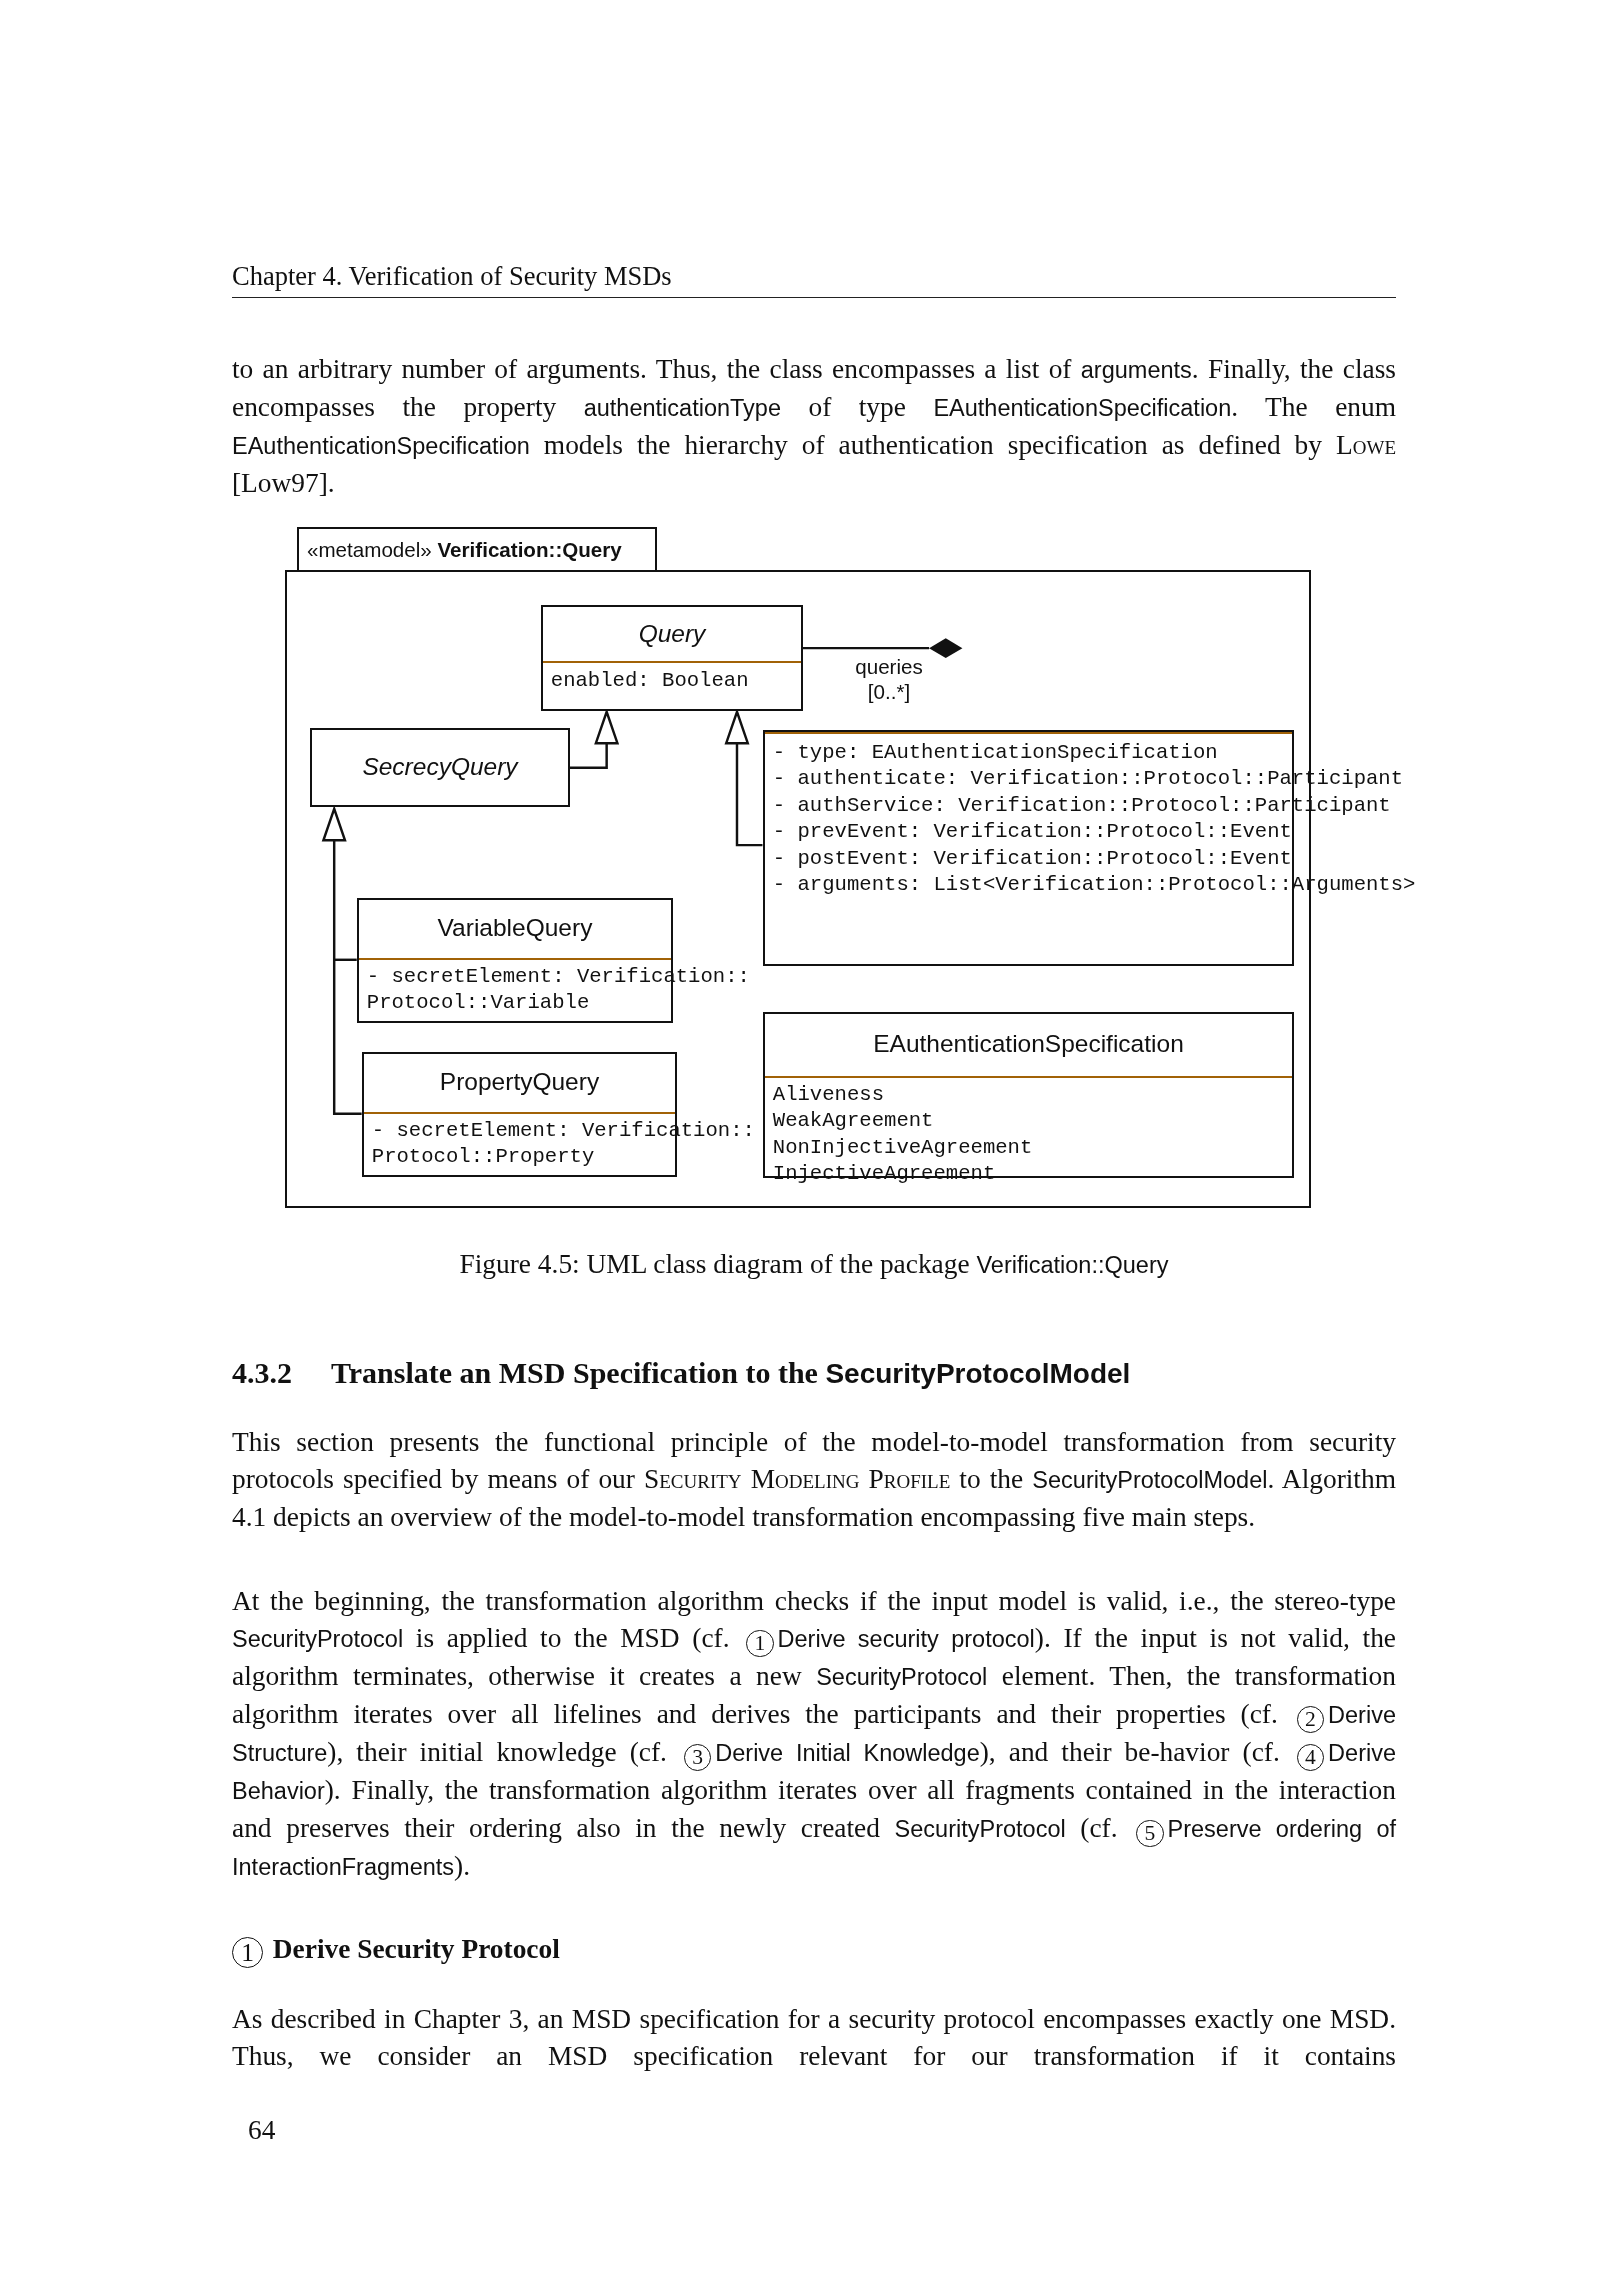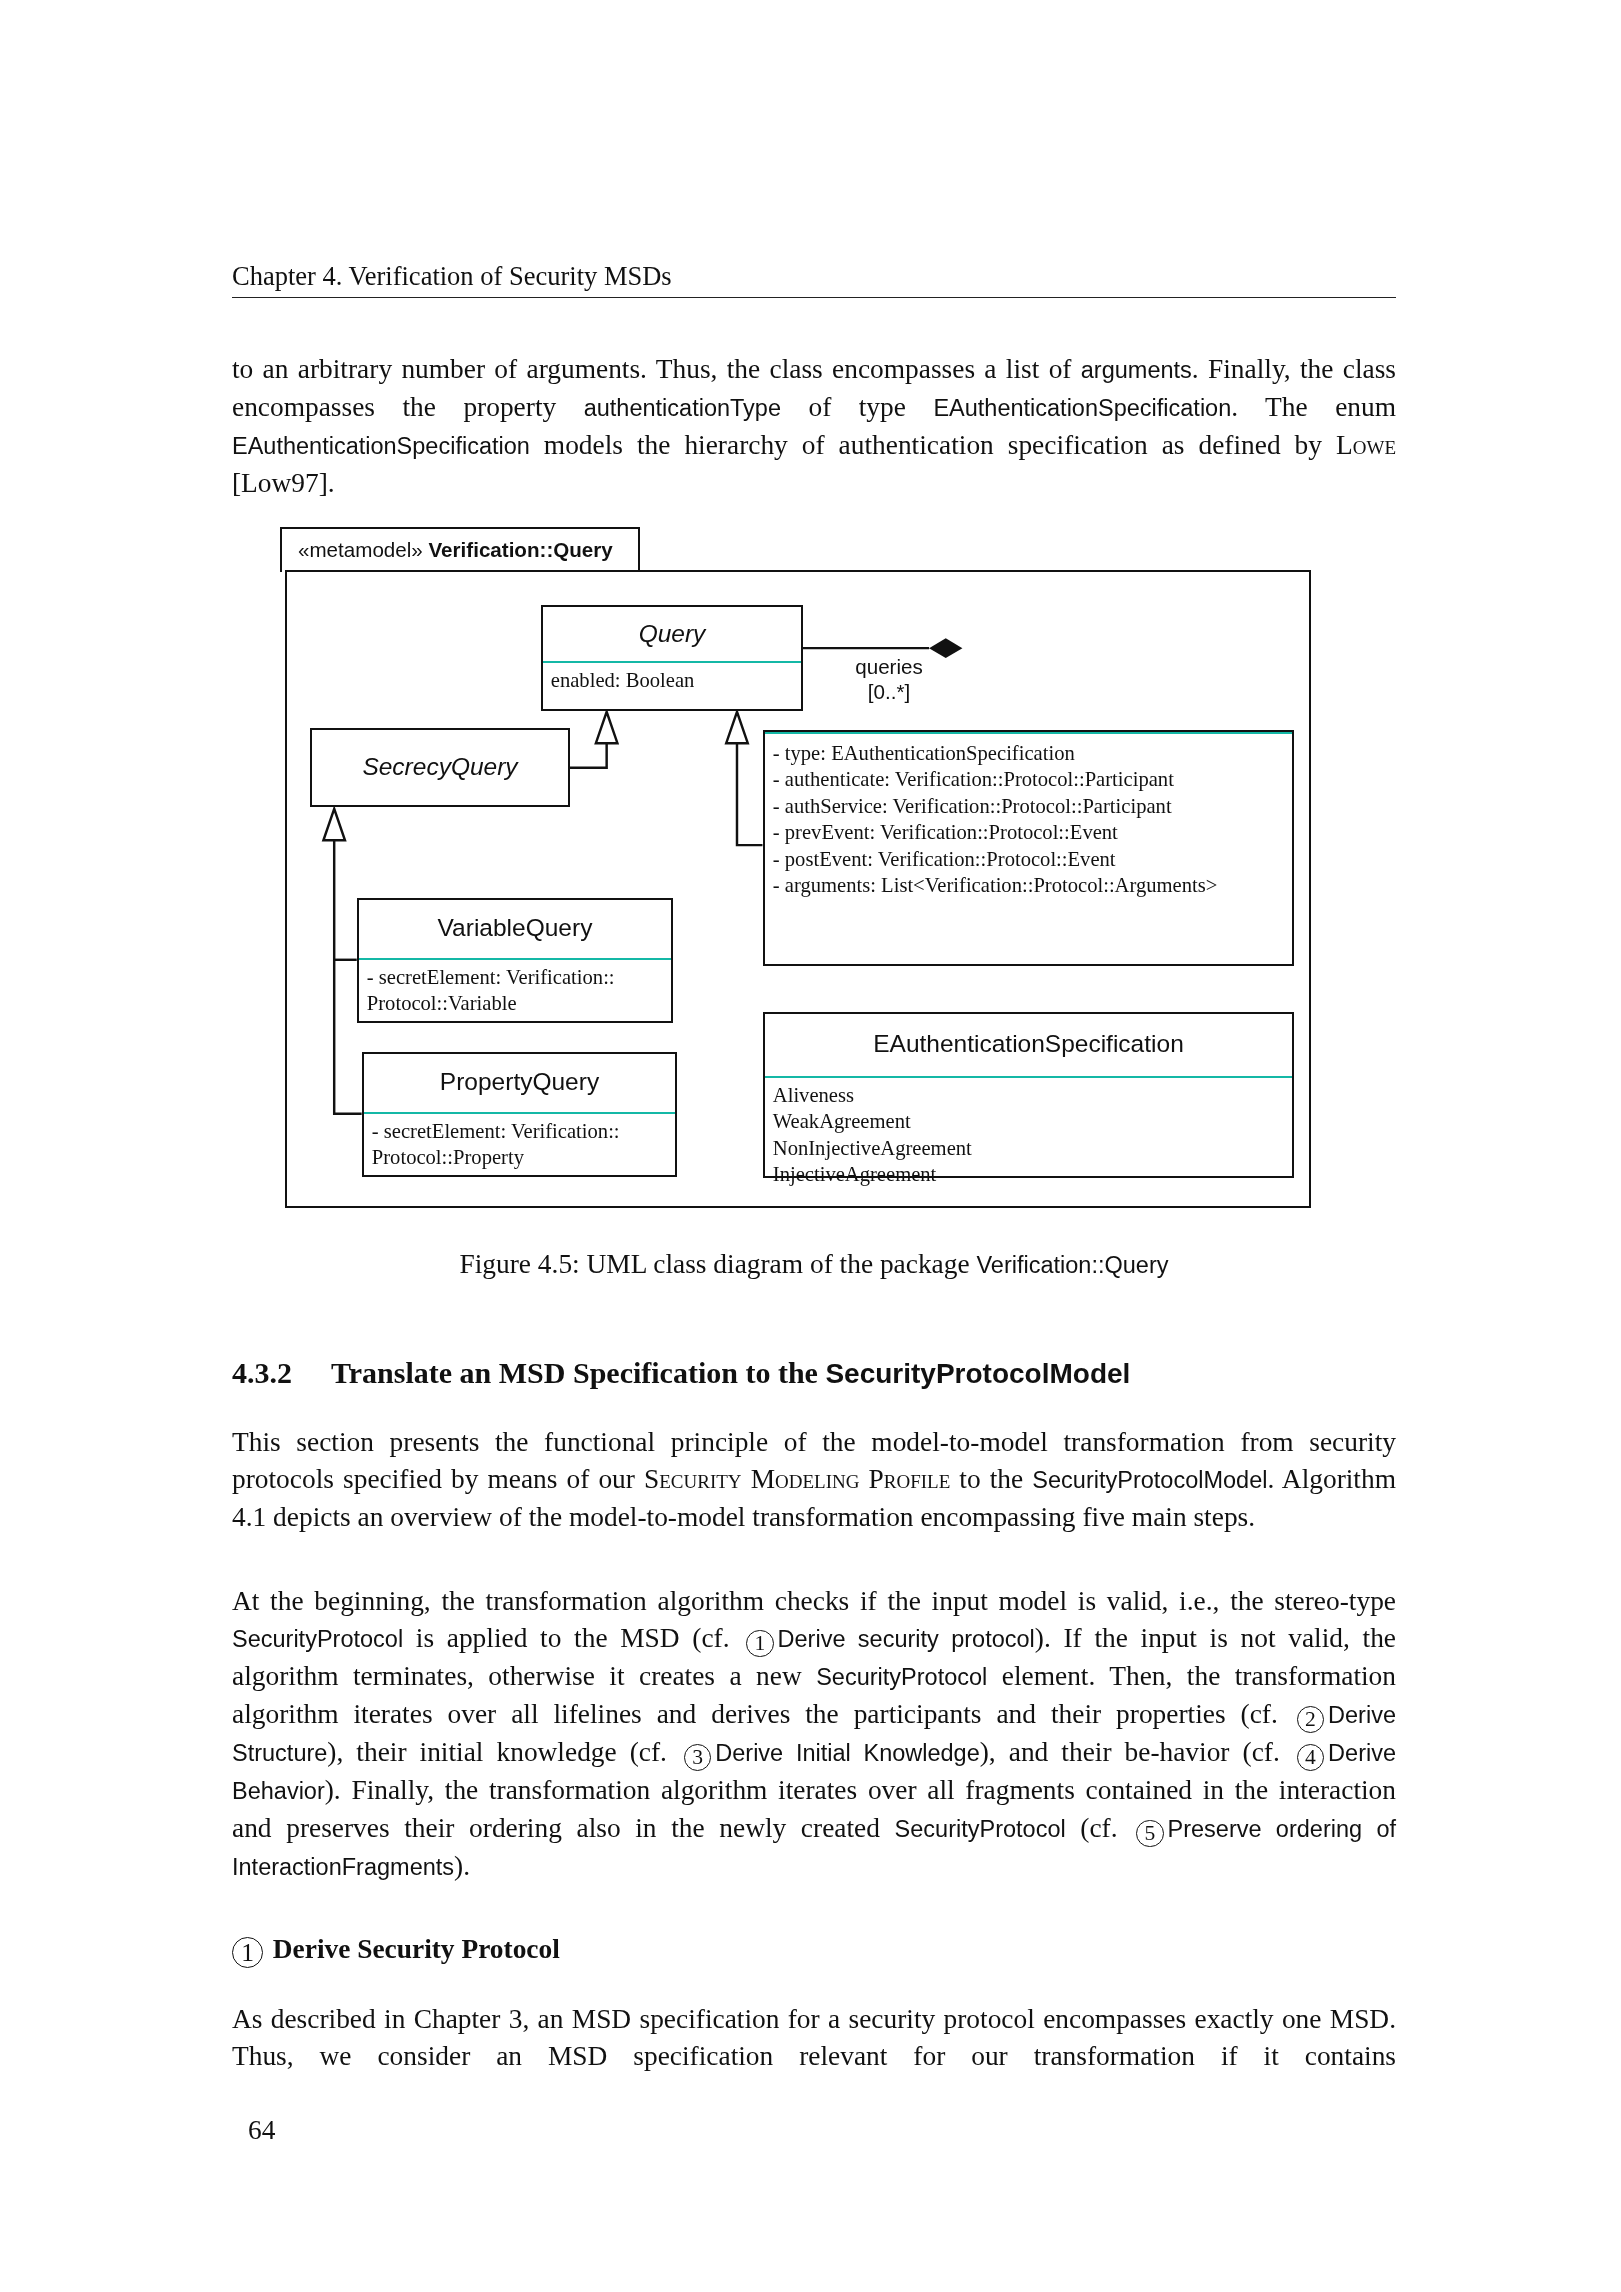--- a/index.html
+++ b/index.html
@@ -27,24 +27,24 @@
   .step-heading { position:absolute; left:232px; top:1934px; font-size:27.4px; font-weight:bold; }
   .step-heading .circ { margin-left:0; margin-right:9.8px; font-weight:normal; width:29px; height:29px; line-height:29px; font-size:25.5px; }
 
   .page-number { position:absolute; left:248px; top:2115px; font-size:27.4px; }
 
   
   .diagram { position:absolute; left:0; top:0; width:1621px; height:2293px; pointer-events:none; }
   .box { position:absolute; border:2.5px solid #111; background:#fff; box-sizing:border-box; pointer-events:auto; }
   .box .title { text-align:center; font-family:"Liberation Sans", "DejaVu Sans", sans-serif; font-weight:normal; font-size:24.5px; box-sizing:border-box; }
   .box .title.italic { font-style:italic; }
-  .box .attrs { border-top:2px solid #14b8a6; font-family:Liberation Serif, serif; font-size:20.6px; line-height:26.5px; padding:5.9px 7.8px; box-sizing:border-box; white-space:nowrap; }
+  .box .attrs { border-top:2px solid #a16207; font-family:Liberation Mono, monospace; font-size:20.6px; line-height:26.5px; padding:5.9px 7.8px; box-sizing:border-box; white-space:nowrap; }
   .frame { position:absolute; left:285px; top:570px; width:1026px; height:638px; border:2.5px solid #111; box-sizing:border-box; }
-  .frame-tab { position:absolute; left:280px; top:527px; width:360px; height:45px; border:2px solid #111; border-bottom:none; box-sizing:border-box;
-               font-family:"Liberation Sans", "DejaVu Sans", sans-serif; font-size:20.6px; line-height:41px; padding-left:16px; white-space:nowrap; }
+  .frame-tab { position:absolute; left:297px; top:527px; width:360px; height:45px; border:2px solid #111; border-bottom:none; box-sizing:border-box;
+               font-family:"Liberation Sans", "DejaVu Sans", sans-serif; font-size:20.6px; line-height:41px; padding-left:8px; white-space:nowrap; }
   .frame-tab b { font-weight:bold; }
   .assoc-label { position:absolute; font-family:"Liberation Sans", "DejaVu Sans", sans-serif; font-size:20.6px; line-height:24.5px; text-align:center; width:88px; }
   svg.lines { position:absolute; left:0; top:0; }
 </style>
 </head>
 <body>
 
 <div class="page serif">
 
   <div class="running-head">Chapter 4.  Verification of Security MSDs</div>

